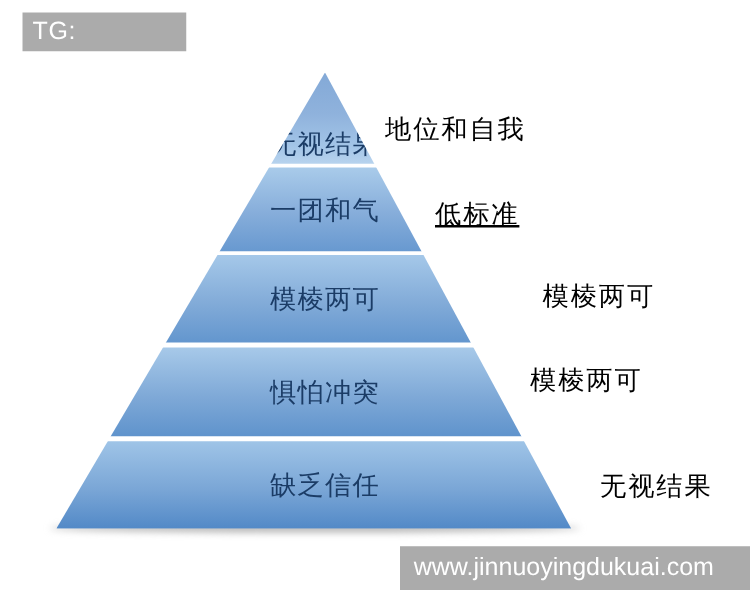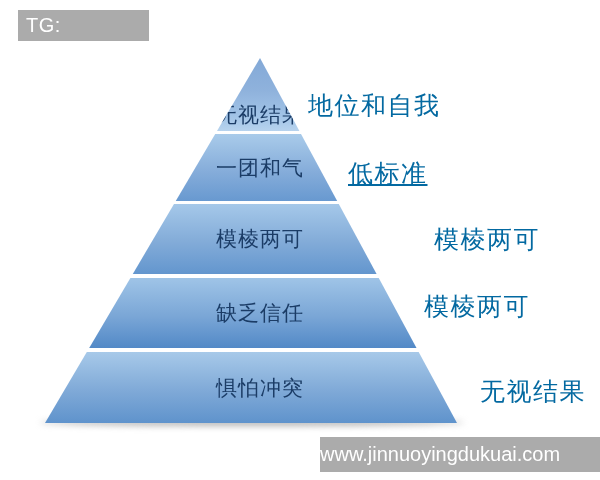--- a/index.html
+++ b/index.html
@@ -43,33 +43,33 @@
     white-space:nowrap;
     font-family:"Liberation Serif","DejaVu Serif",serif;
     font-size:21px;color:#1b3c66;letter-spacing:1px;
   }
   .band-1 .in-label{top:auto;bottom:2px;transform:translateX(-50%);}
 
   
   .out-label{
     position:absolute;line-height:1;white-space:nowrap;
     font-family:"Liberation Serif","DejaVu Serif",serif;
-    font-size:25px;color:#0369a1;letter-spacing:1.5px;
+    font-size:21px;color:#000000;letter-spacing:1.5px;
   }
   .out-0{left:308px;top:93px;}
   .out-1{left:348px;top:161px;text-decoration:underline;}
   .out-2{left:386px;top:227px;margin-left:48px;}
   .out-3{left:424px;top:294px;}
   .out-4{left:480px;top:379px;}
 
   
   .bottom-bar{
     position:absolute;left:320px;top:437px;width:280px;height:35px;
     line-height:35px;background:#ababab;color:#ffffff;
-    font-size:20px;box-sizing:border-box;
+    font-size:20px;padding-left:11px;box-sizing:border-box;
   }
 </style>
 </head>
 <body>
 
 <div>
 
   <div class="top-badge">TG: MYYJJPP</div>
 
   <div class="pyramid-shadow"></div>
@@ -77,25 +77,25 @@
   <div class="pyramid">
     <div class="band band-1">
       <span class="in-label">无视结果</span>
     </div>
     <div class="band band-2">
       <span class="in-label">一团和气</span>
     </div>
     <div class="band band-3">
       <span class="in-label">模棱两可</span>
     </div>
+    <div class="band band-4">
+      <span class="in-label">惧怕冲突</span>
+    </div>
     <div class="band band-5">
       <span class="in-label">缺乏信任</span>
-    </div>
-    <div class="band band-4">
-      <span class="in-label">惧怕冲突</span>
     </div>
   </div>
 
   <span class="out-label out-0">地位和自我</span>
   <span class="out-label out-1">低标准</span>
   <span class="out-label out-2">模棱两可</span>
   <span class="out-label out-3">模棱两可</span>
   <span class="out-label out-4">无视结果</span>
 
   <div class="bottom-bar">www.jinnuoyingdukuai.com</div>

